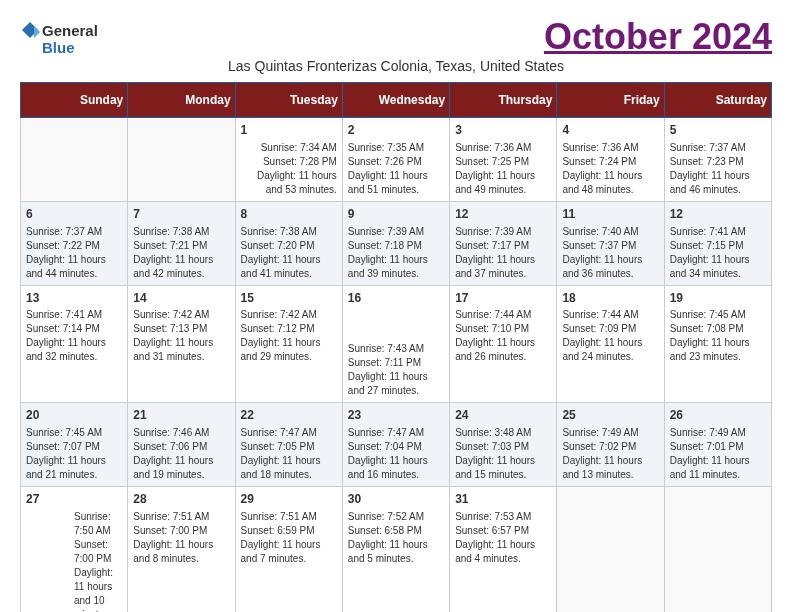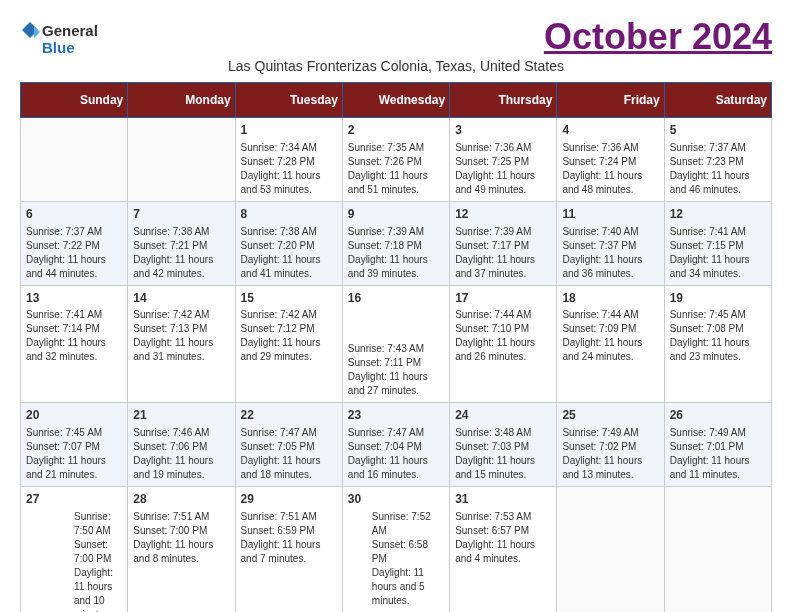--- a/index.html
+++ b/index.html
@@ -107,21 +107,21 @@
         <th>Friday</th>
         <th>Saturday</th>
       </tr>
   </thead>
   <tbody id="calendar-body">
   <tr>
         <td class="empty"></td>
         <td class="empty"></td>
         <td>
           <span class="day-number">1</span>
-          <div class="day-info" style="white-space: pre-line;">Sunrise: 7:34 AM
+          <div class="day-info" style="white-space: pre-line; text-align: right;">Sunrise: 7:34 AM
 Sunset: 7:28 PM
 Daylight: 11 hours and 53 minutes.</div>
         </td>
         <td>
           <span class="day-number">2</span>
           <div class="day-info" style="white-space: pre-line;">Sunrise: 7:35 AM
 Sunset: 7:26 PM
 Daylight: 11 hours and 51 minutes.</div>
         </td>
         <td>
@@ -289,21 +289,21 @@
 Daylight: 11 hours and 8 minutes.</div>
         </td>
         <td>
           <span class="day-number">29</span>
           <div class="day-info" style="white-space: pre-line;">Sunrise: 7:51 AM
 Sunset: 6:59 PM
 Daylight: 11 hours and 7 minutes.</div>
         </td>
         <td>
           <span class="day-number">30</span>
-          <div class="day-info" style="white-space: pre-line; margin-left: 24px;">Sunrise: 7:52 AM
+          <div class="day-info" style="white-space: pre-line;">Sunrise: 7:52 AM
 Sunset: 6:58 PM
 Daylight: 11 hours and 5 minutes.</div>
         </td>
         <td>
           <span class="day-number">31</span>
           <div class="day-info" style="white-space: pre-line;">Sunrise: 7:53 AM
 Sunset: 6:57 PM
 Daylight: 11 hours and 4 minutes.</div>
         </td>
         <td class="empty"></td>

